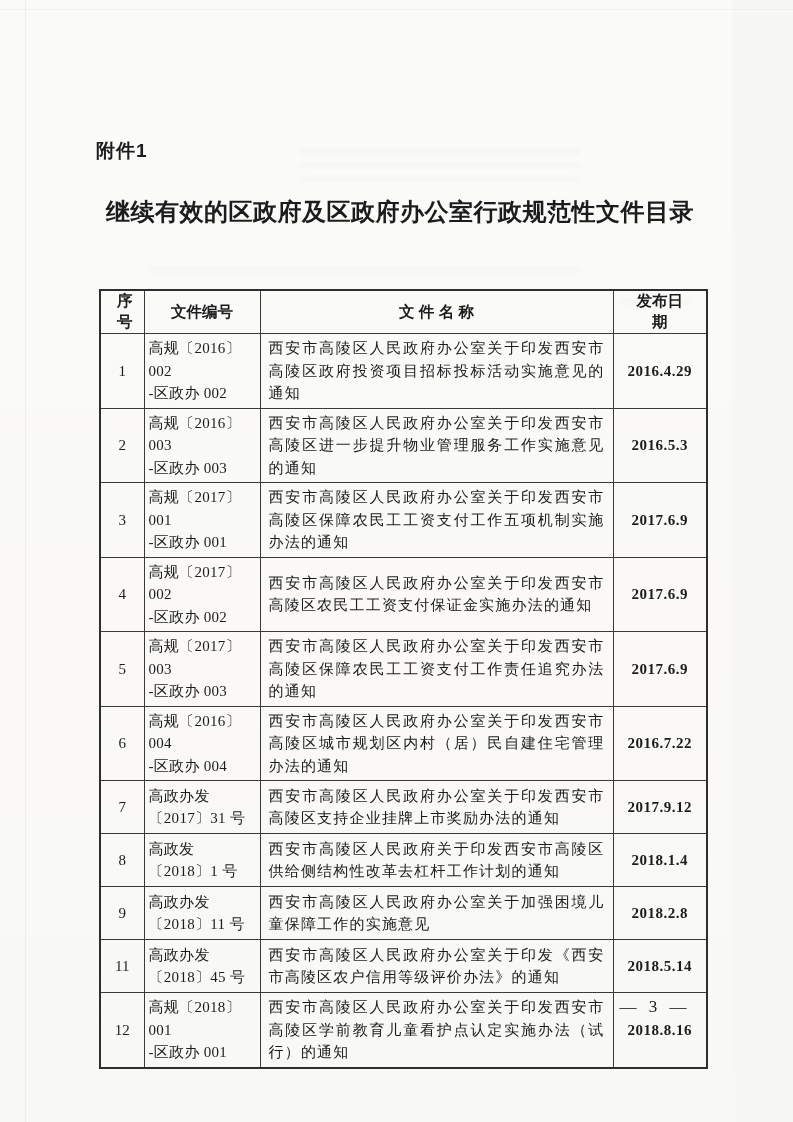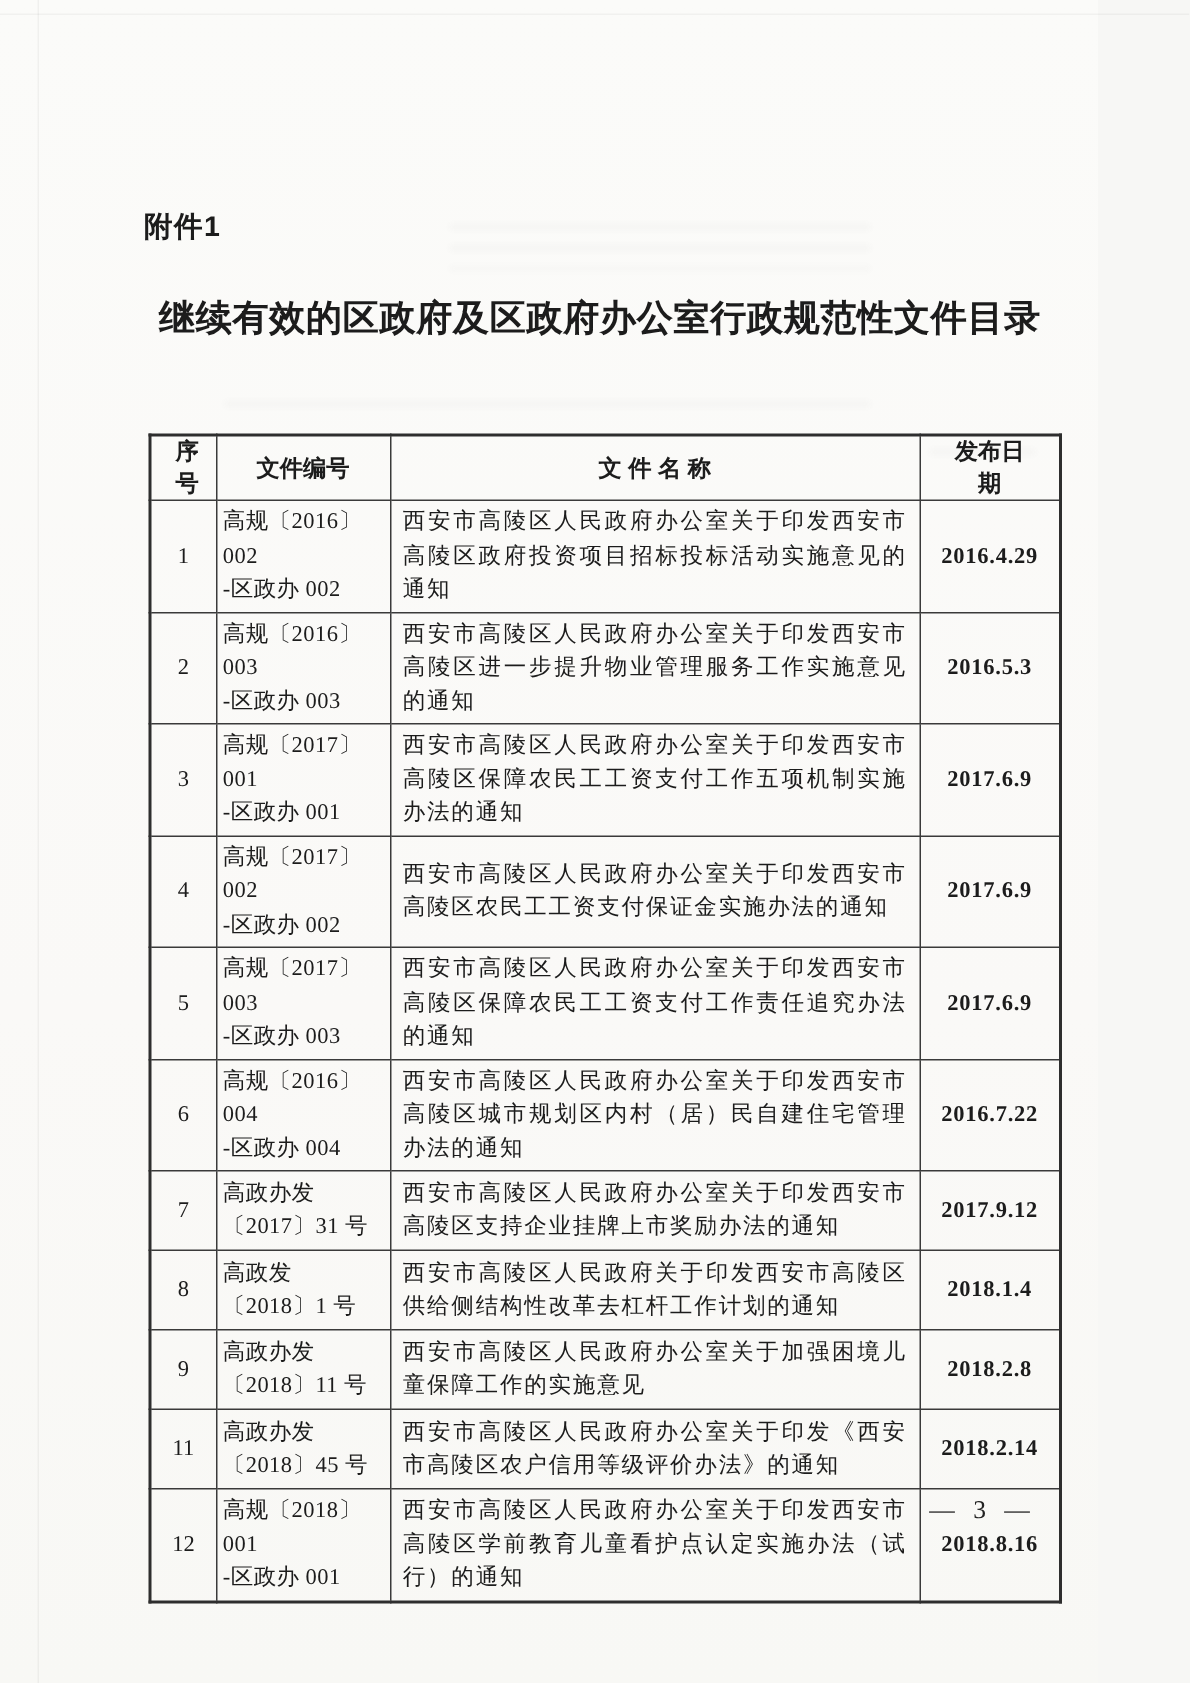--- a/index.html
+++ b/index.html
@@ -213,21 +213,21 @@
           <td class="c1">高政办发
 〔2018〕11 号</td>
           <td class="c2">西安市高陵区人民政府办公室关于加强困境儿童保障工作的实施意见</td>
           <td class="c3">2018.2.8</td>
         </tr>
         <tr>
           <td class="c0">11</td>
           <td class="c1">高政办发
 〔2018〕45 号</td>
           <td class="c2">西安市高陵区人民政府办公室关于印发《西安市高陵区农户信用等级评价办法》的通知</td>
-          <td class="c3">2018.2.14</td>
+          <td class="c3">2018.5.14</td>
         </tr>
         <tr>
           <td class="c0">12</td>
           <td class="c1">高规〔2018〕001
 -区政办 001</td>
           <td class="c2">西安市高陵区人民政府办公室关于印发西安市高陵区学前教育儿童看护点认定实施办法（试行）的通知</td>
           <td class="c3">2018.8.16</td>
         </tr>
       </tbody>
   </table>

